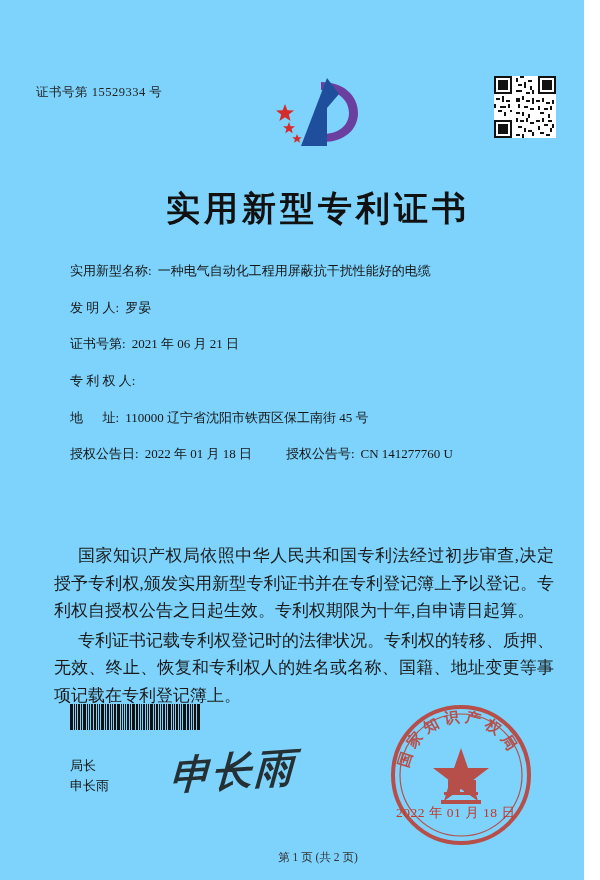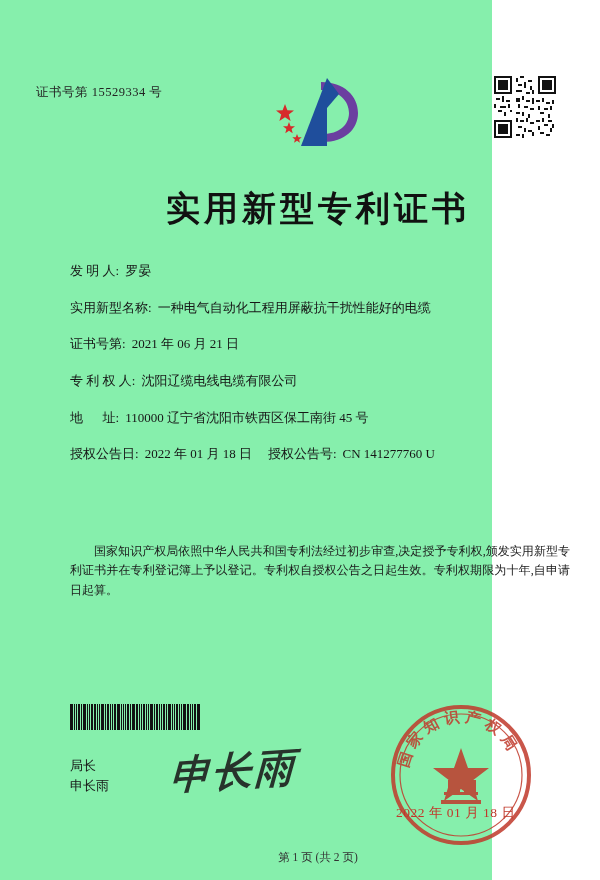--- a/index.html
+++ b/index.html
@@ -11,23 +11,23 @@
     width: 600px;
     height: 880px;
     font-family: "Liberation Serif", "DejaVu Serif", serif;
     color: #1b1b1b;
     position: relative;
     overflow: hidden;
   }
   .page {
     position: absolute;
     left: 0; top: 0;
-    width: 492px;
+    width: 584px;
     height: 880px;
-    background: #86efac;
+    background: #7dd3fc;
   }
   
   .page-inner {
     position: absolute;
     left: 18px; top: 14px;
     width: 564px;
     height: 852px;
   }
 
   
@@ -91,32 +91,32 @@
   .label {
     white-space: pre;
     color: #161616;
     flex: 0 0 auto;
   }
   .value {
     color: #161616;
     margin-left: 6px;
   }
   .row.two .right {
-    margin-left: 16px;
+    margin-left: 34px;
     display: flex;
     align-items: baseline;
   }
 
   
   .paras {
     position: absolute;
-    left: 52px;
+    left: 36px;
     top: 528px;
     width: 500px;
-    font-size: 12px;
+    font-size: 17px;
     line-height: 1.62;
     color: #1a1a1a;
     text-align: justify;
   }
   .paras p {
     margin: 0 0 2px 0;
     text-indent: 24px;
   }
 
   
@@ -287,51 +287,51 @@
           <rect x="26" y="29" width="2" height="1"></rect>
             <rect x="29" y="24" width="1" height="2"></rect>
         </g>
       </svg>
     </div>
 
     <div class="title">实用新型专利证书</div>
 
     <div class="fields">
       <div class="row">
+        <span class="label">实用新型名称:</span>
+        <span class="value">一种电气自动化工程用屏蔽抗干扰性能好的电缆</span>
+      </div>
+      <div class="row">
         <span class="label">发 明 人:</span>
         <span class="value">罗晏</span>
-      </div>
-      <div class="row">
-        <span class="label">实用新型名称:</span>
-        <span class="value">一种电气自动化工程用屏蔽抗干扰性能好的电缆</span>
       </div>
       <div class="row">
         <span class="label">证书号第:</span>
         <span class="value">2021 年 06 月 21 日</span>
       </div>
       <div class="row">
         <span class="label">专 利 权 人:</span>
-        <span class="value">沈阳辽缆电线电缆有限公司</span>
       </div>
       <div class="row">
         <span class="label">地      址:</span>
         <span class="value">110000 辽宁省沈阳市铁西区保工南街 45 号</span>
       </div>
       <div class="row two">
         <span class="label">授权公告日:</span>
         <span class="value">2022 年 01 月 18 日</span>
         <span class="right">
           <span class="label">授权公告号:</span>
           <span class="value">CN 141277760 U</span>
         </span>
       </div>
     </div>
 
     <div class="paras">
       <p>国家知识产权局依照中华人民共和国专利法经过初步审查,决定授予专利权,颁发实用新型专利证书并在专利登记簿上予以登记。专利权自授权公告之日起生效。专利权期限为十年,自申请日起算。</p>
+      <p>专利证书记载专利权登记时的法律状况。专利权的转移、质押、无效、终止、恢复和专利权人的姓名或名称、国籍、地址变更等事项记载在专利登记簿上。</p>
     </div>
 
     <div class="barcode">
       <div class="bars" id="barcode-bars">
           <i style="width: 3px;"></i>
           <i style="width: 1px;"></i>
           <i style="width: 1px;"></i>
           <i style="width: 2px;"></i>
           <i style="width: 1px;"></i>
           <i style="width: 3px;"></i>

